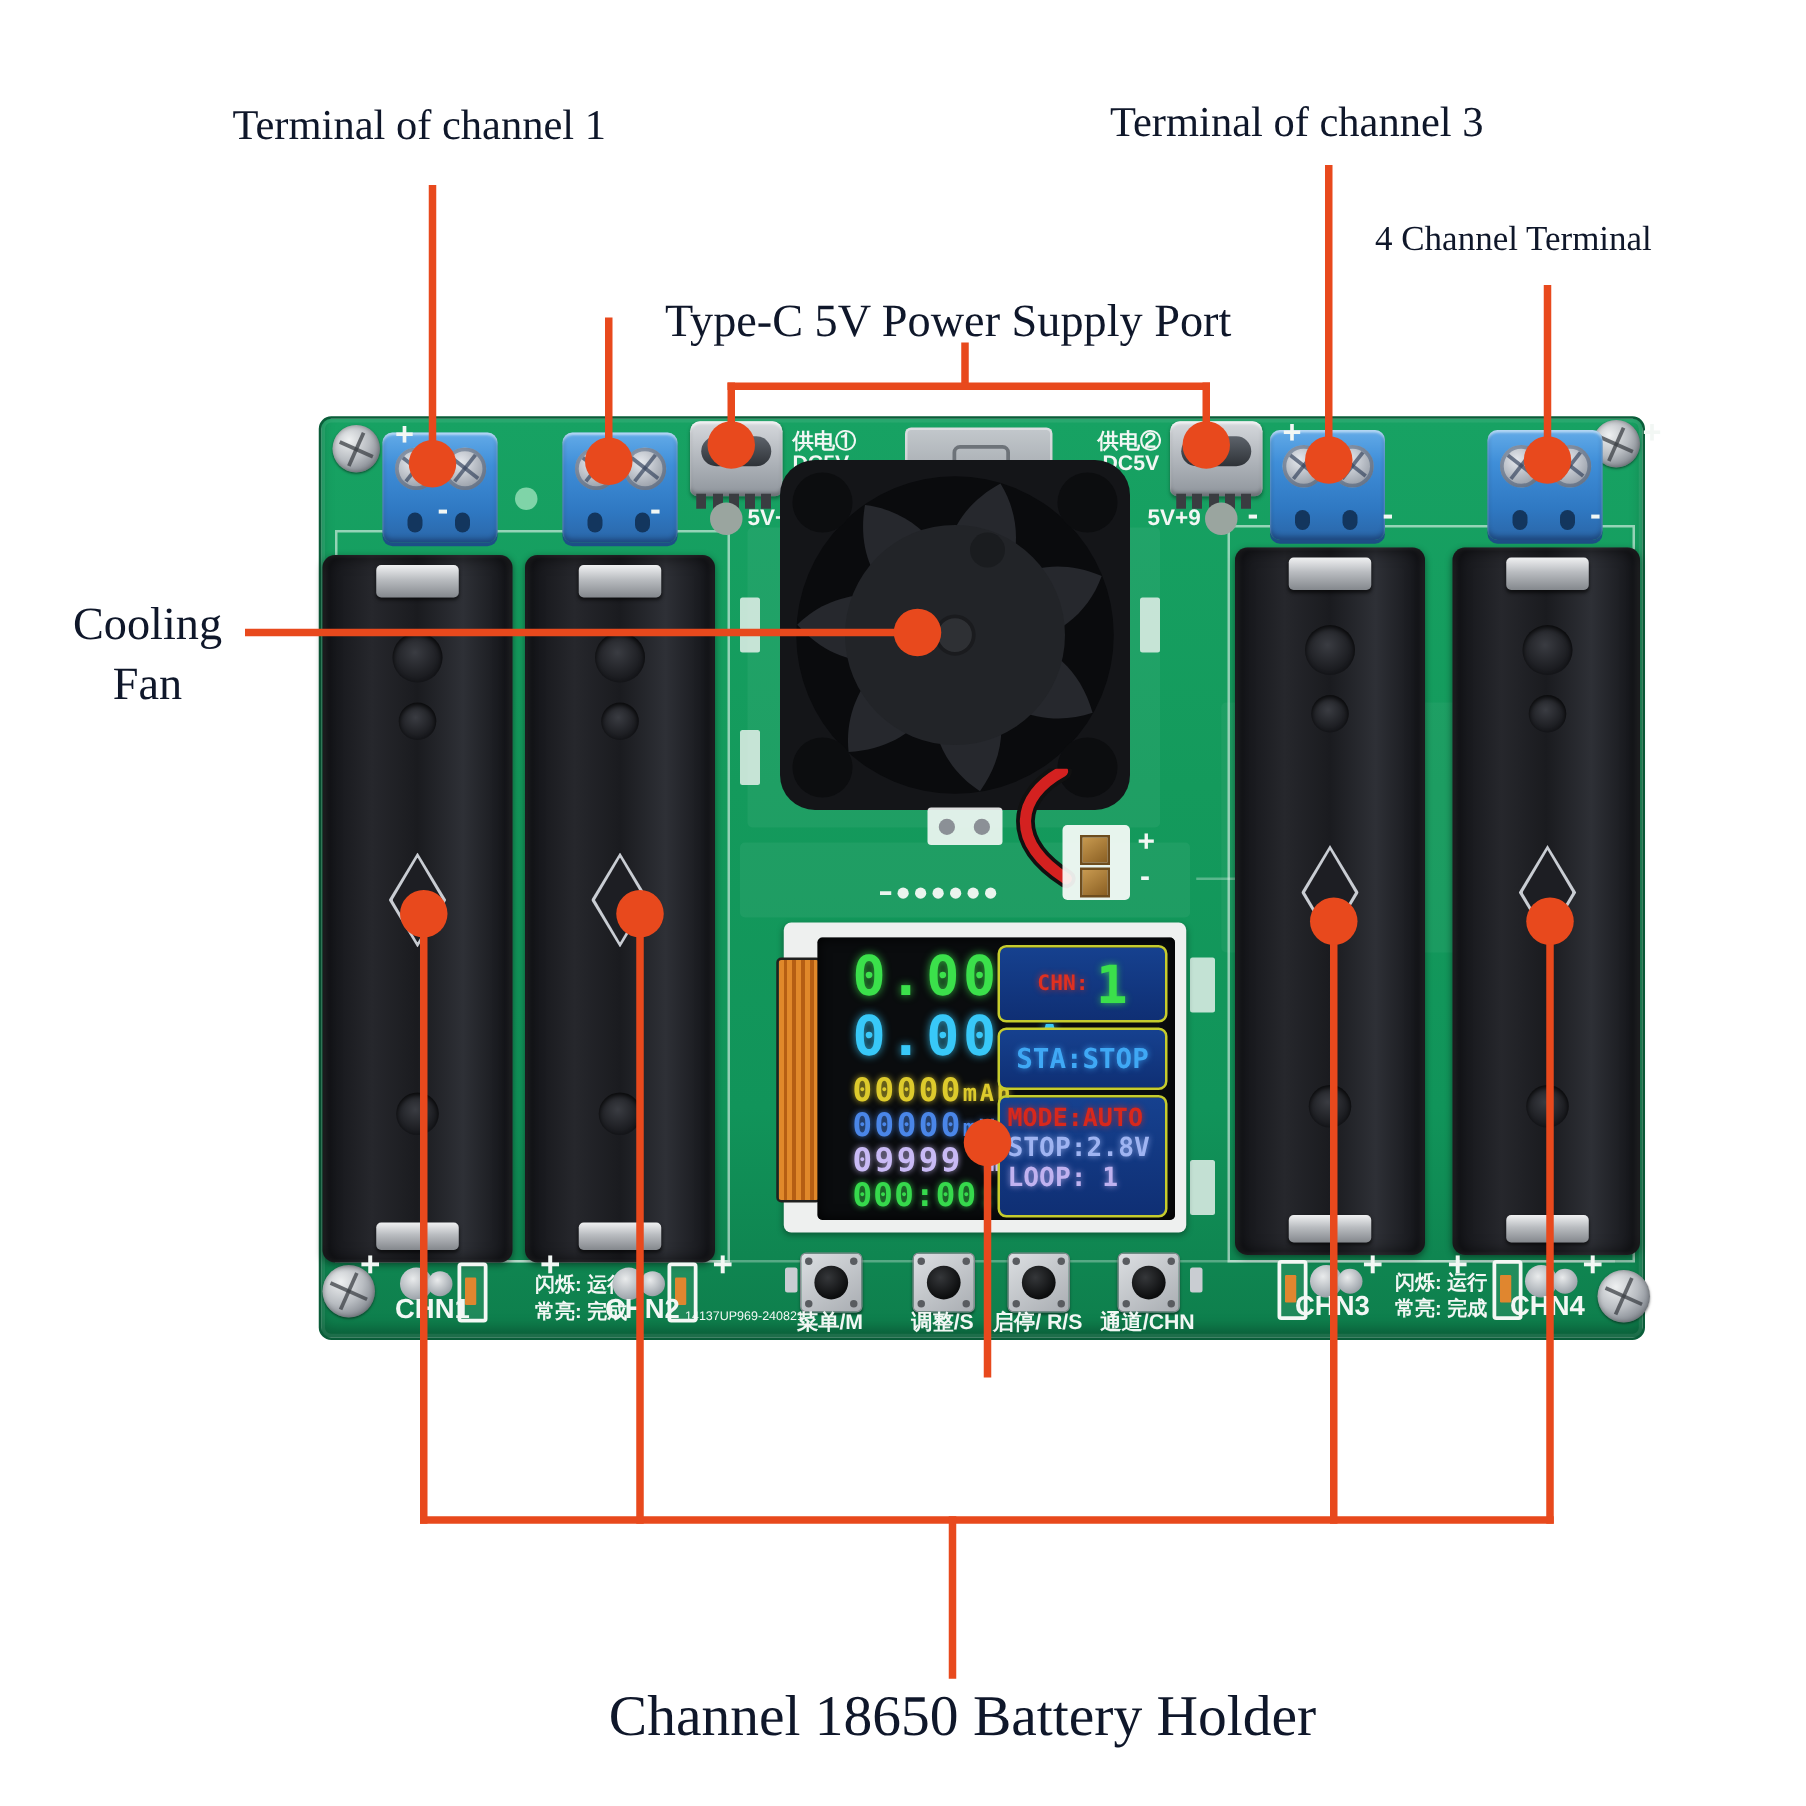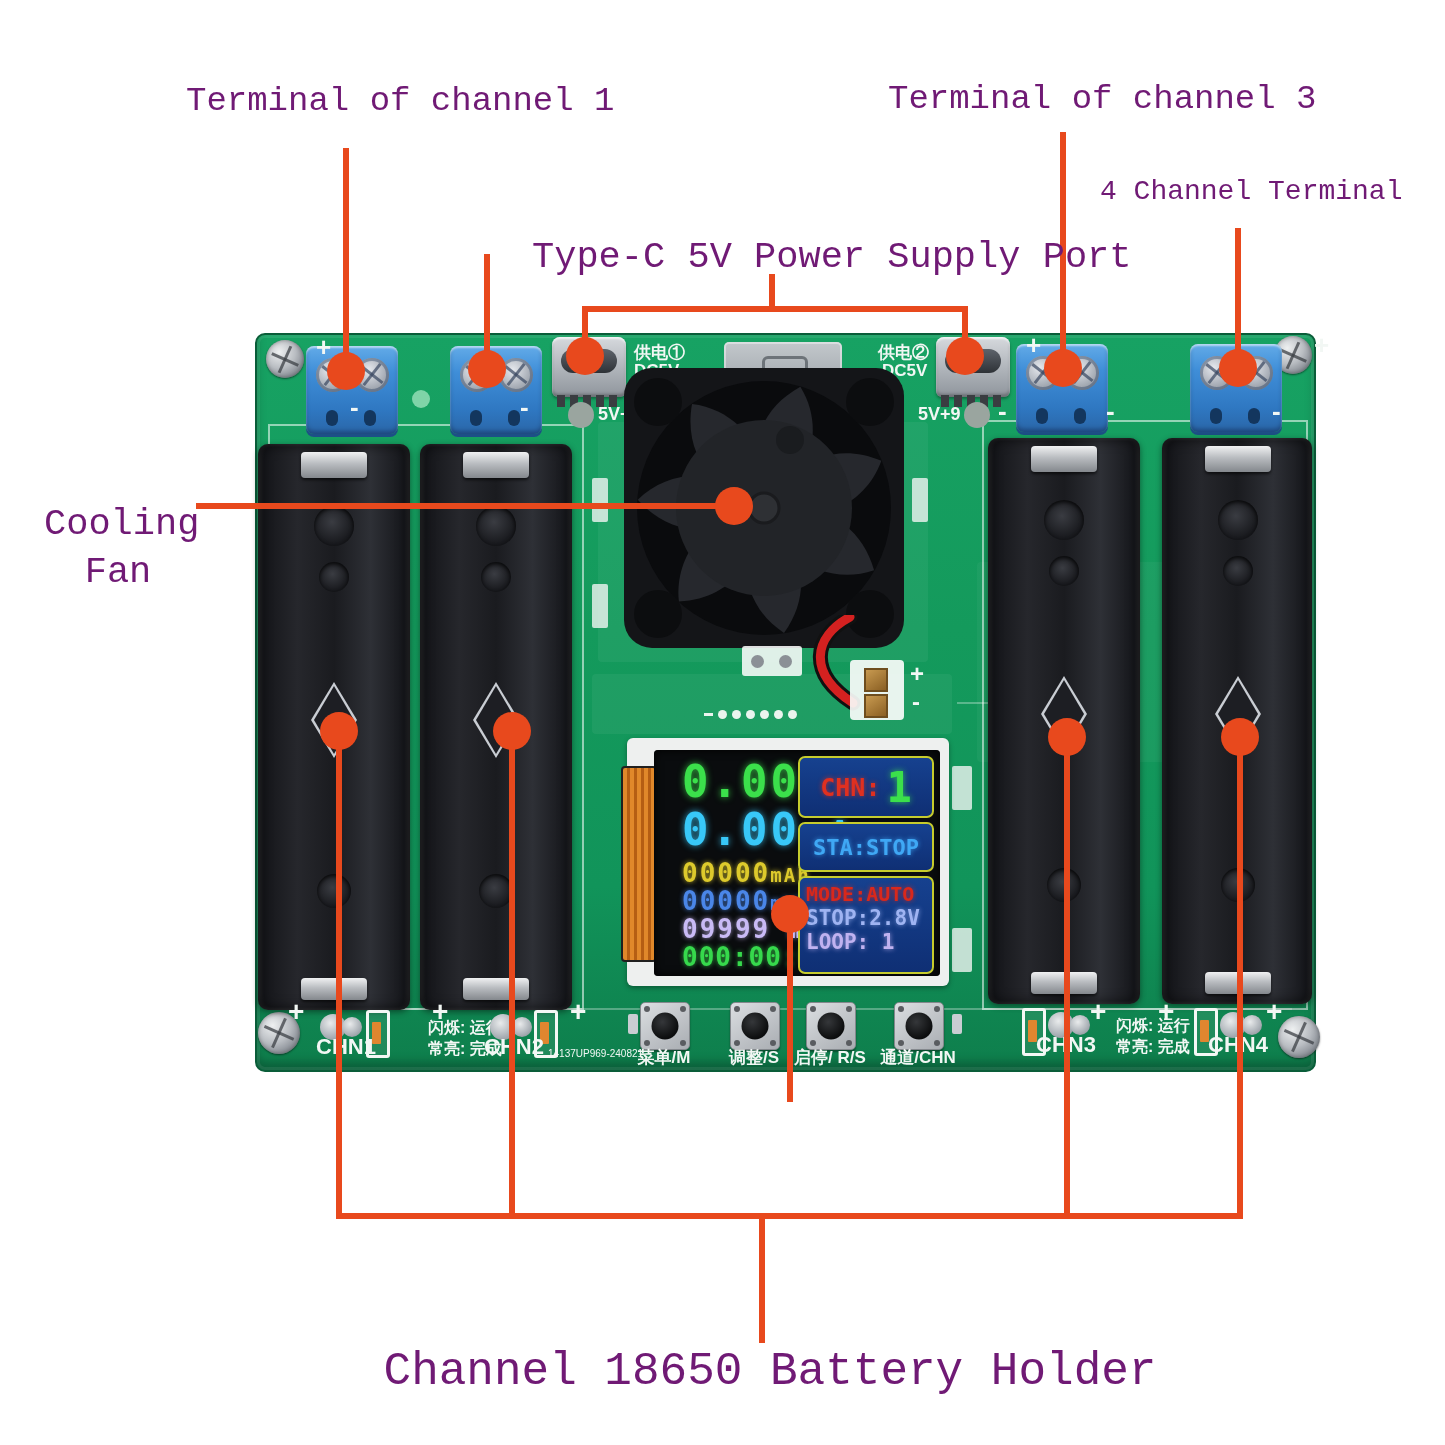--- a/index.html
+++ b/index.html
@@ -1,20 +1,20 @@
 <!DOCTYPE html>
 <html><head>
 <meta charset="utf-8">
 <style>
   html,body{margin:0;padding:0;background:#fff;}
   #stage{position:relative;width:1445px;height:1445px;background:#ffffff;overflow:hidden;
          font-family:"Liberation Sans",sans-serif;}
   .abs{position:absolute;}
   
-  .lbl{position:absolute;color:#701a75;white-space:nowrap;font-family:Liberation Mono, monospace;}
+  .lbl{position:absolute;color:#0f172a;white-space:nowrap;font-family:Liberation Serif, serif;}
   
   .ln{position:absolute;background:#E8491D;}
   .dot{position:absolute;width:38px;height:38px;border-radius:50%;background:#E8491D;}
   
   .pcb{position:absolute;left:255px;top:333px;width:1057px;height:735px;
        background:linear-gradient(180deg,#17a263 0%,#149a5c 40%,#11945a 75%,#0e7e4c 100%);
        border:2px solid #0a5d39;border-radius:10px;
        box-shadow:inset 0 0 0 3px rgba(255,255,255,.08), inset 0 -8px 10px rgba(0,0,0,.25);}
   .patch{position:absolute;border-radius:4px;}
   .silkbox{position:absolute;border:2px solid rgba(255,255,255,.55);}
@@ -245,21 +245,21 @@
   </div>
   <div class="lcdrow seg" style="top:886px;font-size:26px;letter-spacing:2px;color:#4a86e8;text-shadow:0 0 5px rgba(74,134,232,.8);">
     <span>00000</span><span style="font-size:19px;">mWh</span>
   </div>
   <div class="lcdrow seg" style="top:914px;font-size:26px;letter-spacing:2px;color:#c9baf5;text-shadow:0 0 5px rgba(201,186,245,.8);">
     <span>09999</span> <span style="font-size:19px;">mR</span>
   </div>
   <div class="lcdrow seg" style="top:942px;font-size:26px;letter-spacing:1px;color:#36d94c;text-shadow:0 0 5px rgba(54,217,76,.8);">000:00:00</div>
 
   <div class="lcdbox" style="top:756px;height:62px;display:flex;align-items:center;justify-content:center;gap:6px;">
-    <span class="seg" style="font-size:25px;color:#e03020;text-shadow:0 0 5px rgba(224,48,32,.8);">CHN:</span>
+    <span class="seg" style="font-size:17px;color:#e03020;text-shadow:0 0 5px rgba(224,48,32,.8);">CHN:</span>
     <span class="seg" style="font-size:42px;color:#3be04b;text-shadow:0 0 6px rgba(59,224,75,.8);">1</span>
   </div>
   <div class="lcdbox" style="top:822px;height:50px;display:flex;align-items:center;justify-content:center;">
     <span class="seg" style="font-size:22px;color:#3fa8f5;text-shadow:0 0 5px rgba(63,168,245,.8);">STA:STOP</span>
   </div>
   <div class="lcdbox" style="top:876px;height:98px;padding:4px 6px;">
     <div class="seg" style="font-size:20px;color:#d8281c;text-shadow:0 0 5px rgba(216,40,28,.8);">MODE:AUTO</div>
     <div class="seg" style="font-size:21px;color:#9fb4f2;text-shadow:0 0 5px rgba(159,180,242,.8);">STOP:2.8V</div>
     <div class="seg" style="font-size:21px;color:#c0b2f0;text-shadow:0 0 5px rgba(192,178,240,.8);">LOOP: 1</div>
   </div>
@@ -410,18 +410,18 @@
   <div class="dot" style="left:320px;top:712px;"></div>
   <div class="dot" style="left:493px;top:712px;"></div>
   <div class="dot" style="left:1048px;top:718px;"></div>
   <div class="dot" style="left:1221px;top:718px;"></div>
 
   <div class="lbl" style="left:186px;top:82px;font-size:34px;">Terminal of channel 1</div>
   <div class="lbl" style="left:532px;top:236px;font-size:37px;">Type-C 5V Power Supply Port</div>
   <div class="lbl" style="left:888px;top:80px;font-size:34px;">Terminal of channel 3</div>
   <div class="lbl" style="left:1100px;top:176px;font-size:28px;">4 Channel Terminal</div>
   <div class="lbl" style="left:44px;top:476px;font-size:37px;width:148px;text-align:center;line-height:1.3;">
-    <span style="display:block;margin-top:24px;">Cooling</span>
+    <span style="display:block;">Cooling</span>
     <span style="display:block;">Fan</span>
   </div>
   <div class="lbl" style="left:770px;top:1346px;font-size:46px;transform:translateX(-50%);">Channel 18650 Battery Holder</div>
 
 </div>
 
 </body></html>

